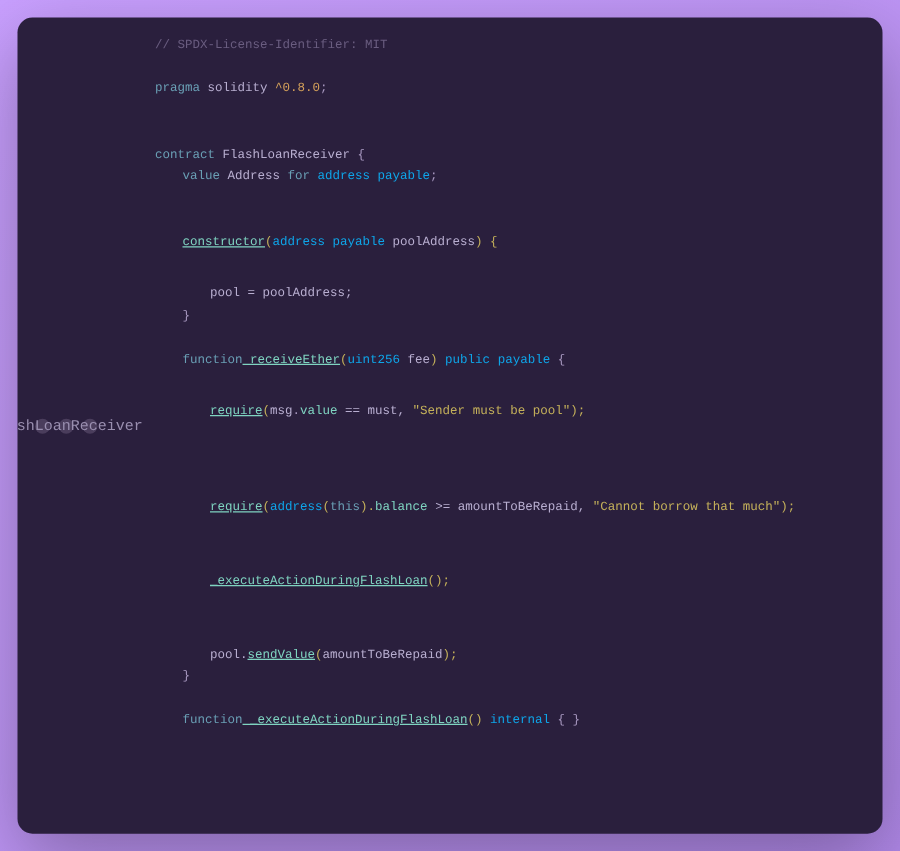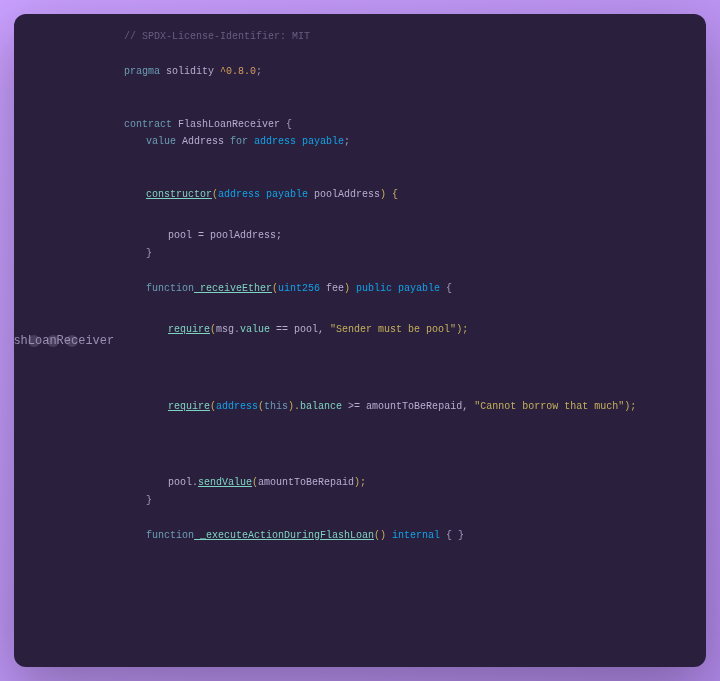--- a/index.html
+++ b/index.html
@@ -87,25 +87,26 @@
     <div class="line">&nbsp;</div>
     <div class="line"><span class="c-keyword">contract</span><span class="c-ident"> FlashLoanReceiver </span><span class="c-punc">{</span></div>
     <div class="line indent1"><span class="c-keyword">value</span><span class="c-ident"> Address </span><span class="c-keyword">for</span><span class="c-type"> address payable</span><span class="c-punc">;</span></div>
     <div class="line">&nbsp;</div>
     <div class="line">&nbsp;</div>
     <div class="line indent1"><span class="c-func">constructor</span><span class="c-paren">(</span><span class="c-type">address payable</span><span class="c-ident"> poolAddress</span><span class="c-paren">) {</span></div>
     <div class="line indent2"><span class="c-ident">pool = poolAddress;</span></div>
     <div class="line indent1"><span class="c-punc">}</span></div>
     <div class="line">&nbsp;</div>
     <div class="line indent1"><span class="c-keyword">function</span><span class="c-func"> receiveEther</span><span class="c-paren">(</span><span class="c-type">uint256</span><span class="c-ident"> fee</span><span class="c-paren">) </span><span class="c-type">public payable</span><span class="c-punc"> {</span></div>
-    <div class="line indent2"><span class="c-func">require</span><span class="c-paren">(</span><span class="c-ident">msg</span><span class="c-punc">.</span><span class="c-prop">value</span><span class="c-ident"> == pool, </span><span class="c-string">"Sender must be pool"</span><span class="c-paren">);</span></div>
+    <div class="line indent2"><span class="c-func">require</span><span class="c-paren">(</span><span class="c-ident">msg</span><span class="c-punc">.</span><span class="c-prop">value</span><span class="c-ident"> == must, </span><span class="c-string">"Sender must be pool"</span><span class="c-paren">);</span></div>
     <div class="line">&nbsp;</div>
     <div class="line">&nbsp;</div>
     <div class="line indent2"><span class="c-func">require</span><span class="c-paren">(</span><span class="c-type">address</span><span class="c-paren">(</span><span class="c-keyword">this</span><span class="c-paren">).</span><span class="c-prop">balance</span><span class="c-ident"> &gt;= amountToBeRepaid, </span><span class="c-string">"Cannot borrow that much"</span><span class="c-paren">);</span></div>
     <div class="line">&nbsp;</div>
+    <div class="line indent2"><span class="c-func">_executeActionDuringFlashLoan</span><span class="c-paren">();</span></div>
     <div class="line">&nbsp;</div>
     <div class="line indent2"><span class="c-ident">pool.</span><span class="c-func">sendValue</span><span class="c-paren">(</span><span class="c-ident">amountToBeRepaid</span><span class="c-paren">);</span></div>
     <div class="line indent1"><span class="c-punc">}</span></div>
     <div class="line">&nbsp;</div>
     <div class="line indent1"><span class="c-keyword">function</span><span class="c-func"> _executeActionDuringFlashLoan</span><span class="c-paren">() </span><span class="c-type">internal</span><span class="c-punc"> { }</span></div>
 
   </div>
 </div>
 
 </body></html>

